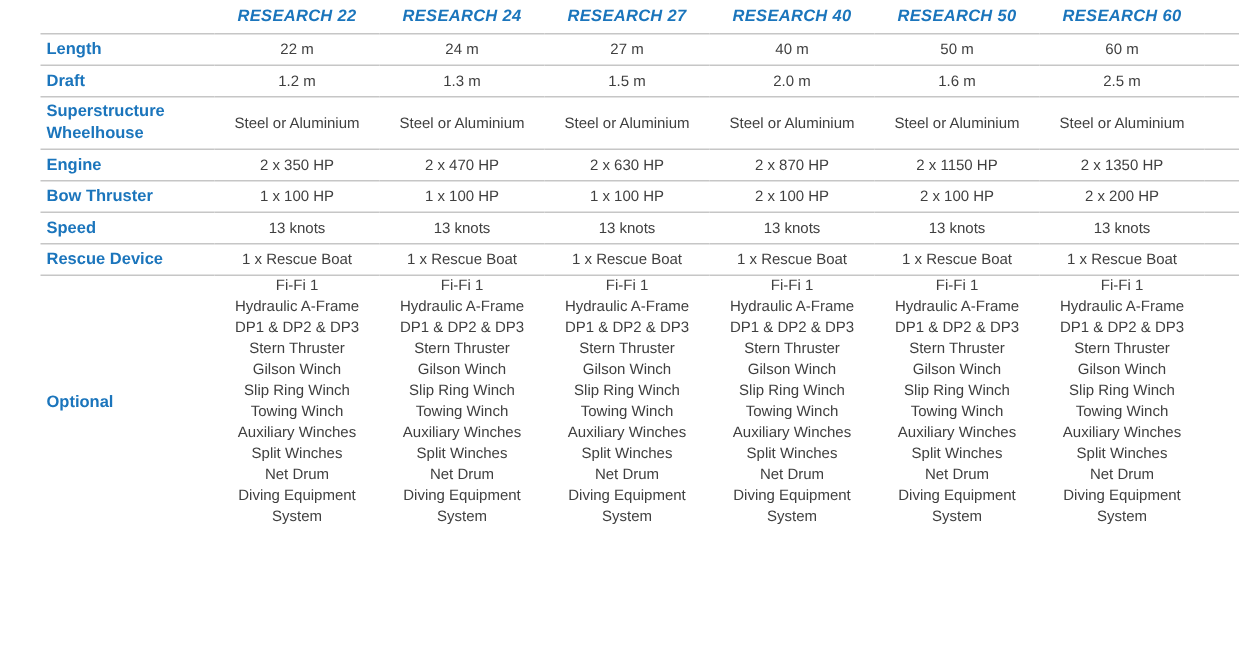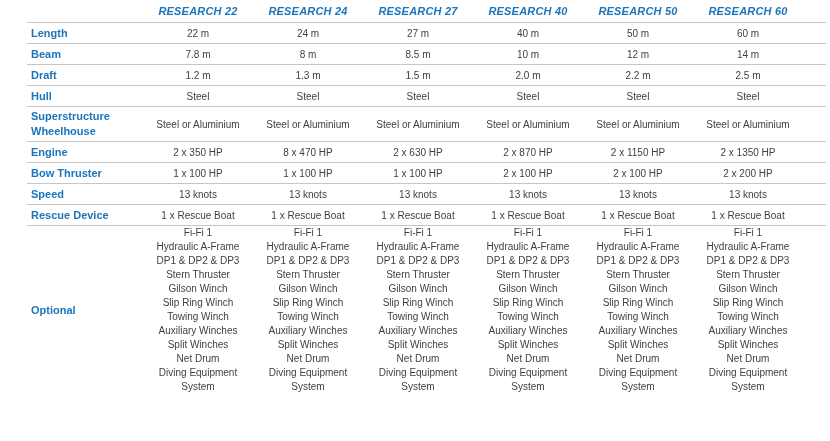--- a/index.html
+++ b/index.html
@@ -96,71 +96,51 @@
       <td class="lbl">Length</td>
       <td class="val">22 m</td>
       <td class="val">24 m</td>
       <td class="val">27 m</td>
       <td class="val">40 m</td>
       <td class="val">50 m</td>
       <td class="val">60 m</td>
       <td></td>
     </tr>
 
-    <tr class="h-std">
-      <td class="lbl">Beam</td>
-      <td class="val">7.8 m</td>
-      <td class="val">8 m</td>
-      <td class="val">8.5 m</td>
-      <td class="val">10 m</td>
-      <td class="val">12 m</td>
-      <td class="val">14 m</td>
-      <td></td>
-    </tr>
 
     <tr class="h-std">
       <td class="lbl">Draft</td>
       <td class="val">1.2 m</td>
       <td class="val">1.3 m</td>
       <td class="val">1.5 m</td>
       <td class="val">2.0 m</td>
-      <td class="val">2.2 m</td>
+      <td class="val">1.6 m</td>
       <td class="val">2.5 m</td>
       <td></td>
     </tr>
 
-    <tr class="h-std">
-      <td class="lbl">Hull</td>
-      <td class="val">Steel</td>
-      <td class="val">Steel</td>
-      <td class="val">Steel</td>
-      <td class="val">Steel</td>
-      <td class="val">Steel</td>
-      <td class="val">Steel</td>
-      <td></td>
-    </tr>
 
     <tr class="h-tall">
       <td class="lbl">Superstructure
 Wheelhouse</td>
       <td class="val">Steel or Aluminium</td>
       <td class="val">Steel or Aluminium</td>
       <td class="val">Steel or Aluminium</td>
       <td class="val">Steel or Aluminium</td>
       <td class="val">Steel or Aluminium</td>
       <td class="val">Steel or Aluminium</td>
       <td></td>
     </tr>
 
 
 
     <tr class="h-std">
       <td class="lbl">Engine</td>
       <td class="val">2 x 350 HP</td>
-      <td class="val">8 x 470 HP</td>
+      <td class="val">2 x 470 HP</td>
       <td class="val">2 x 630 HP</td>
       <td class="val">2 x 870 HP</td>
       <td class="val">2 x 1150 HP</td>
       <td class="val">2 x 1350 HP</td>
       <td></td>
     </tr>
 
     <tr class="h-std">
       <td class="lbl">Bow Thruster</td>
       <td class="val">1 x 100 HP</td>

